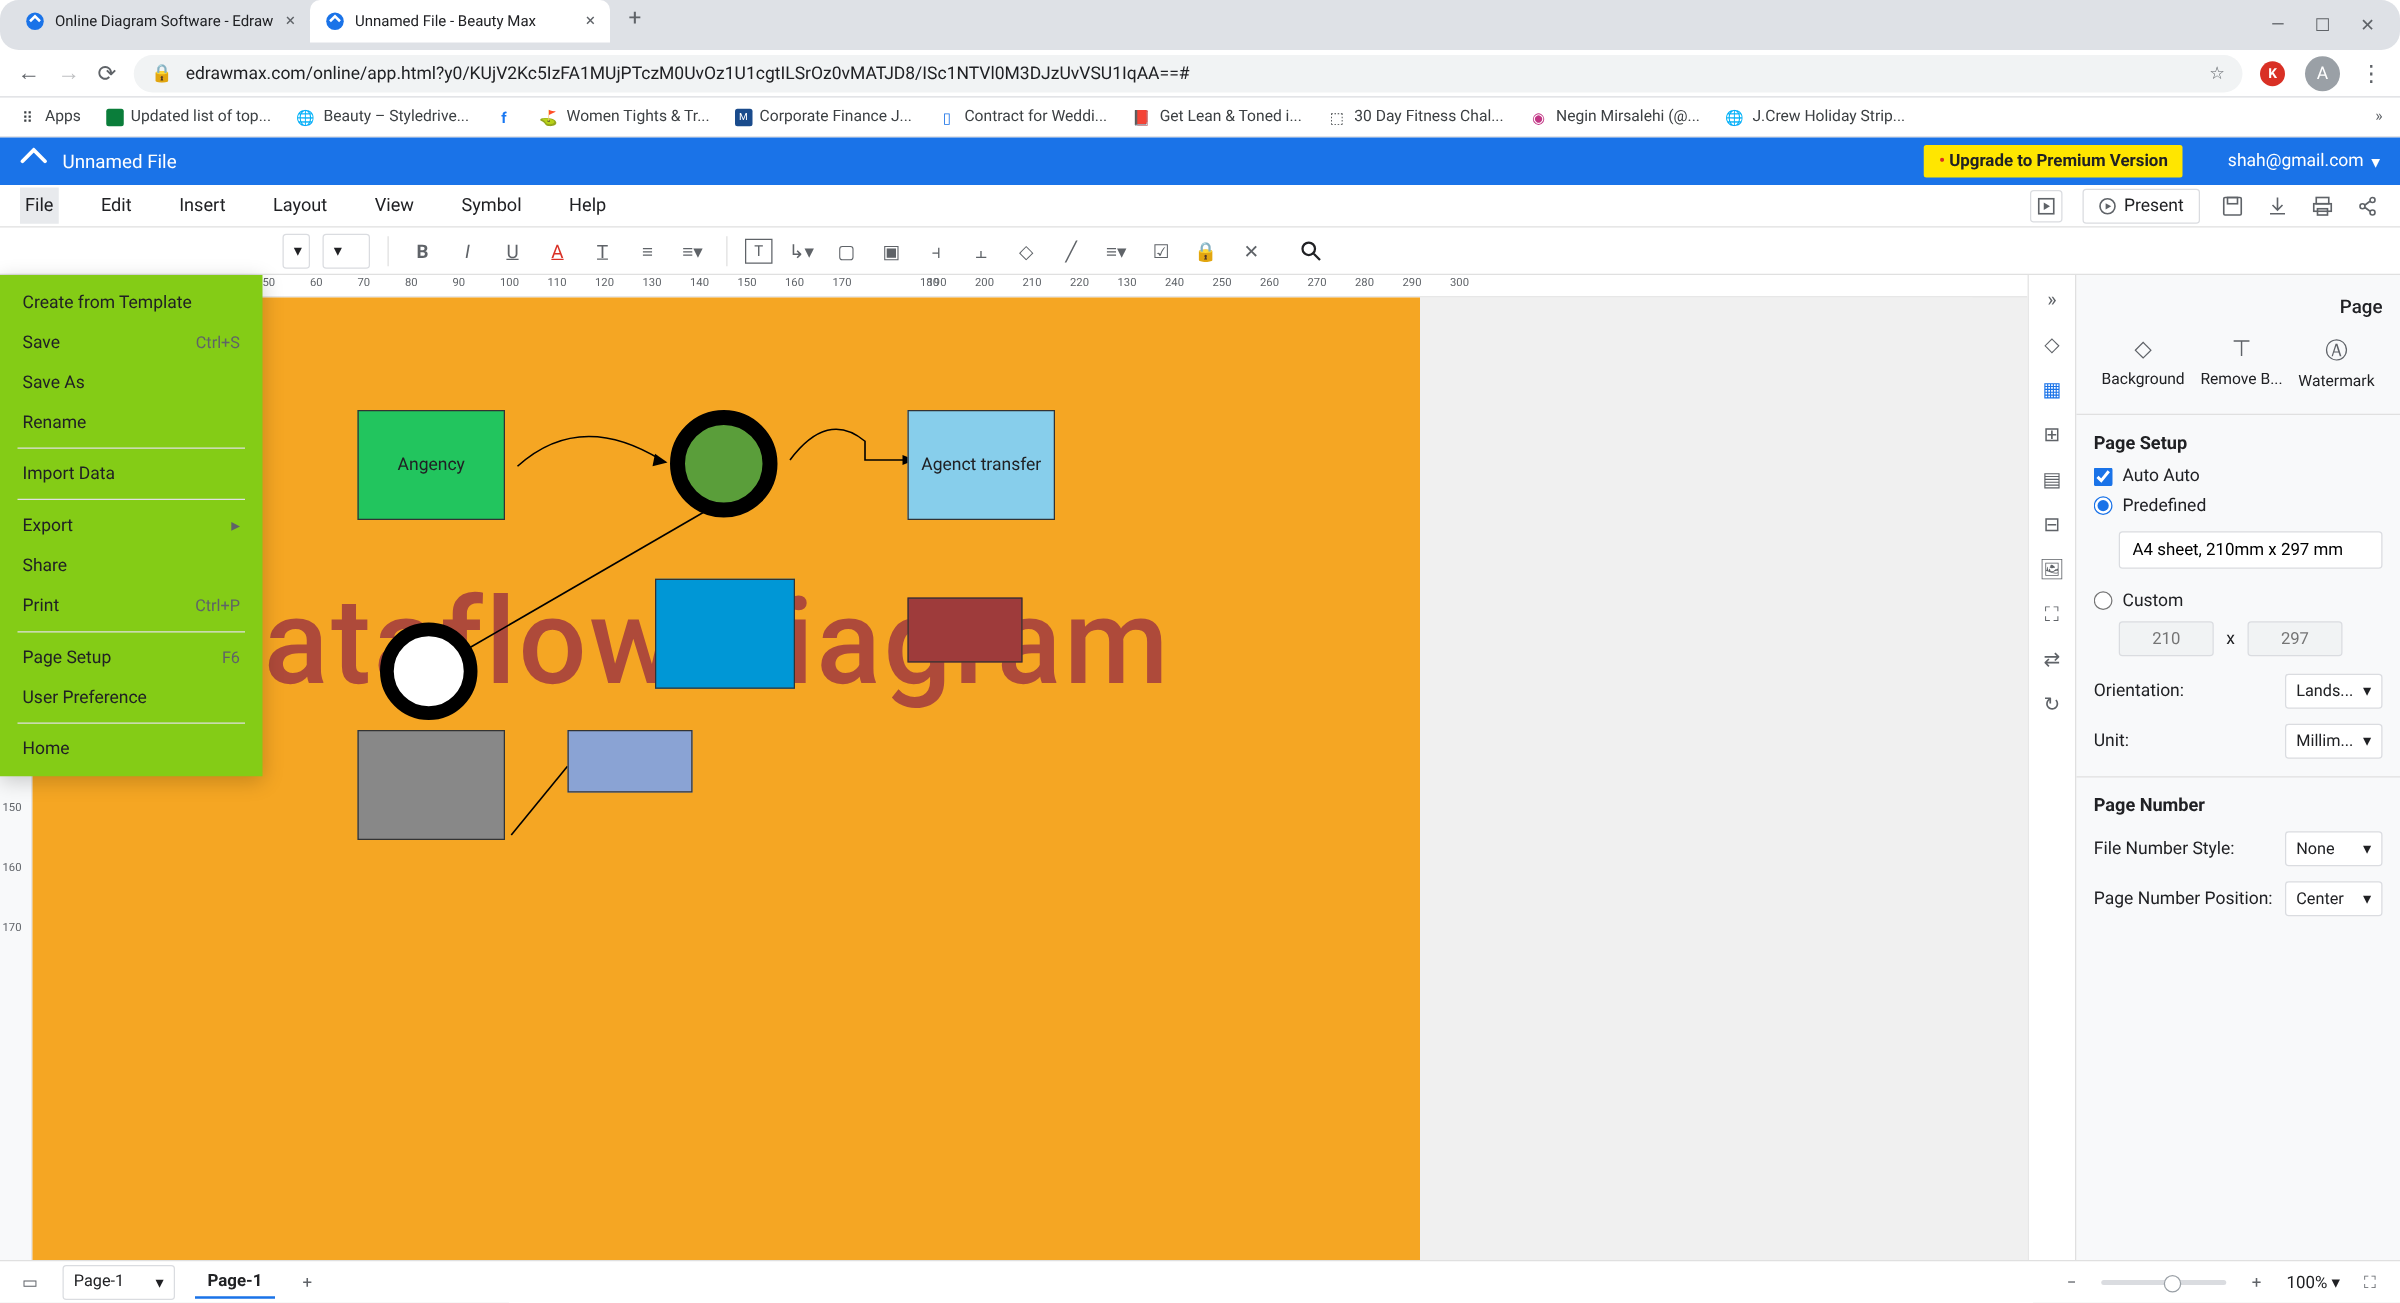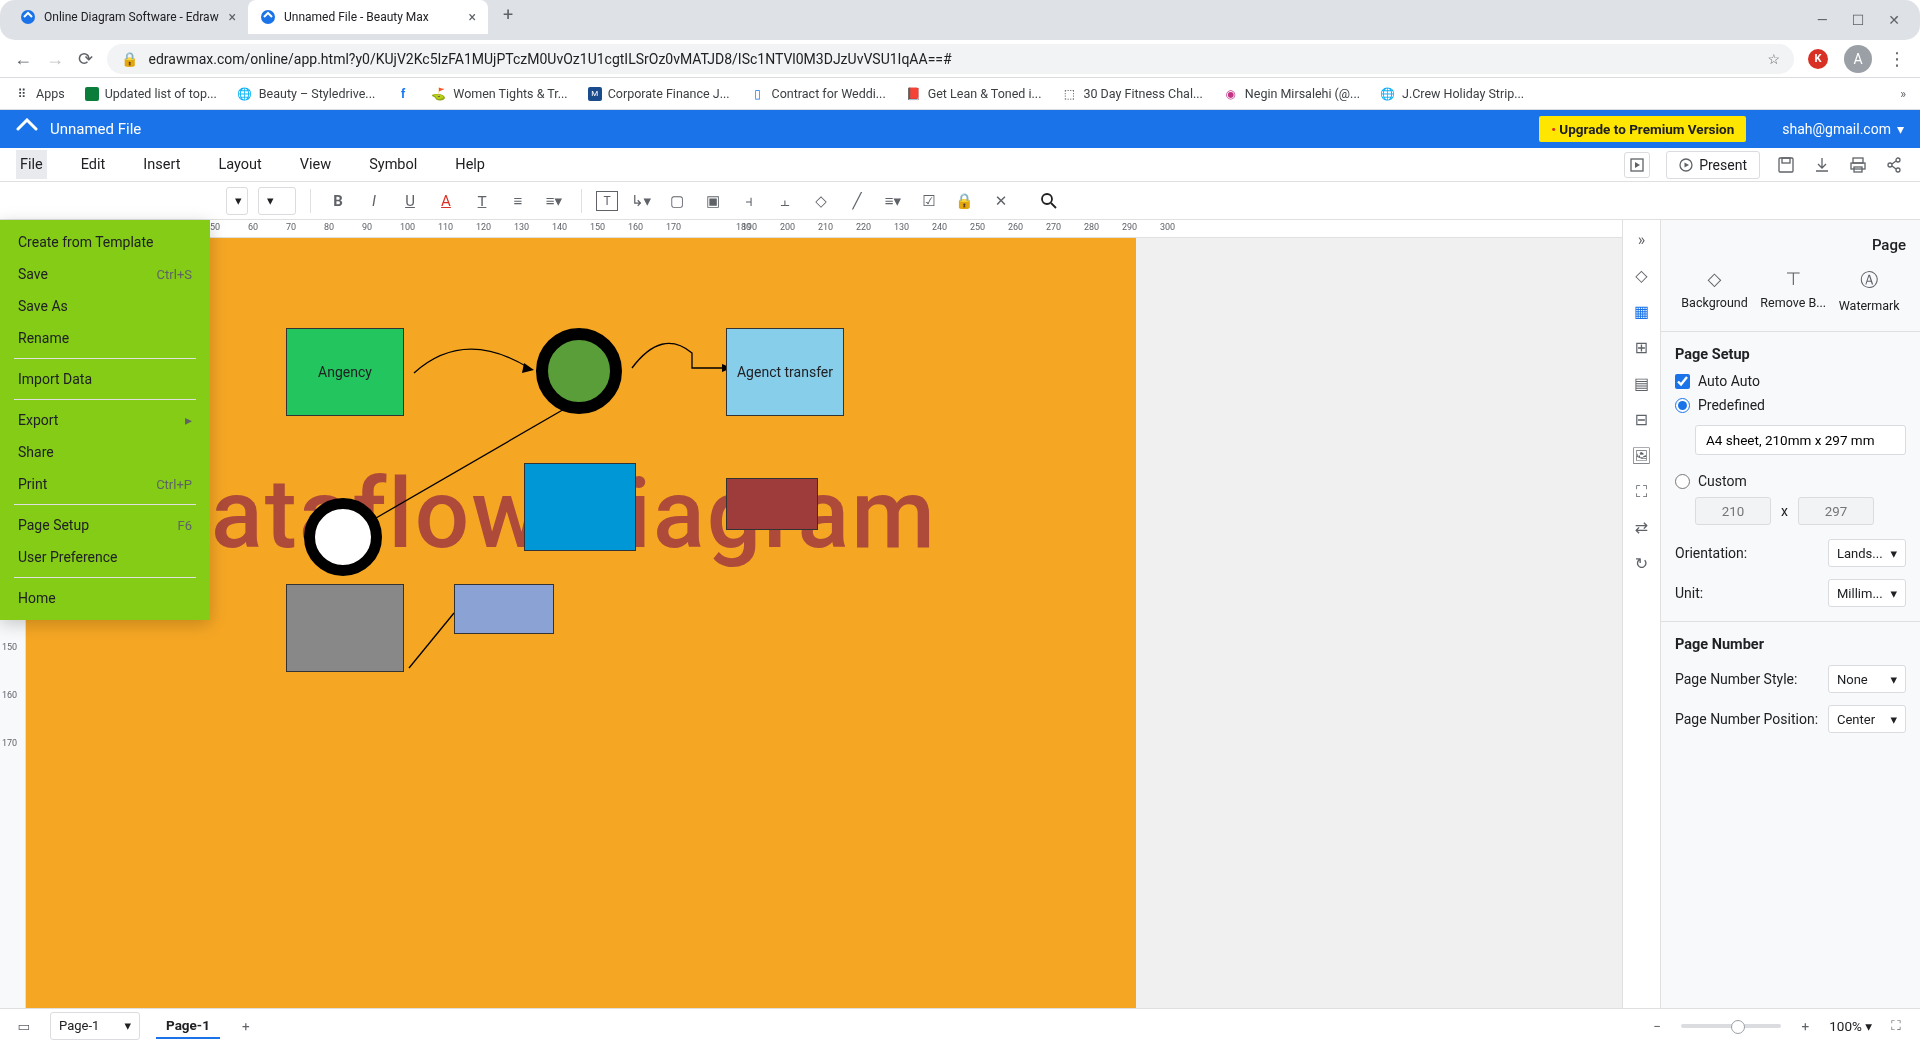--- a/index.html
+++ b/index.html
@@ -86,21 +86,21 @@
 .strip-icon.active { color:#1a73e8; }
 
 
 .right-panel { width:260px; background:#f8f9fa; border-left:1px solid #e0e0e0; padding:10px 14px; overflow-y:auto; }
 .rp-title { text-align:right; font-size:15px; font-weight:500; padding:6px 0 14px; }
 .rp-row3 { display:flex; justify-content:space-around; margin-bottom:18px; }
 .rp-cat { display:flex; flex-direction:column; align-items:center; gap:6px; font-size:12.5px; cursor:pointer; }
 .rp-cat-icon { font-size:18px; color:#5f6368; }
 .rp-h { font-weight:bold; font-size:14.5px; margin:10px 0; }
 .rp-check { display:flex; align-items:center; gap:8px; margin:8px 0; font-size:14px; }
-.rp-radio { display:flex; align-items:flex-end; gap:8px; margin:8px 0 8px 0; font-size:14px; }
+.rp-radio { display:flex; align-items:flex-start; gap:8px; margin:8px 0 8px 0; font-size:14px; }
 .rp-input { width:100%; height:30px; border:1px solid #dadce0; border-radius:3px; padding:0 10px; font-size:13.5px; background:#fff; margin:4px 0 10px 20px; width:calc(100% - 20px); }
 .rp-dims { display:flex; align-items:center; gap:10px; margin:6px 0 14px 20px; }
 .rp-dims input { width:76px; height:28px; border:1px solid #dadce0; border-radius:3px; text-align:center; background:#f1f3f4; color:#9aa0a6;}
 .rp-row { display:flex; justify-content:space-between; align-items:center; margin:12px 0; font-size:14px; }
 .rp-sel { height:28px; border:1px solid #dadce0; border-radius:3px; padding:0 8px; font-size:13px; background:#fff; min-width:78px; display:flex; align-items:center; justify-content:space-between; gap:6px; cursor:pointer;}
 .rp-sep { height:1px; background:#e0e0e0; margin:14px -14px; }
 
 
 .bottom-bar { height:34px; border-top:1px solid #e0e0e0; display:flex; align-items:center; padding:0 14px; gap:16px; font-size:13.5px;}
 .page-tab { padding:4px 10px; cursor:pointer; }
@@ -493,21 +493,21 @@
     <div class="rp-row">
         <span>Unit:</span>
         <span class="rp-sel">
           <span>Millim...</span>
           <span>▾</span>
         </span>
       </div>
     <div class="rp-sep"></div>
     <div class="rp-h">Page Number</div>
     <div class="rp-row">
-        <span>Page Number Style:</span>
+        <span>File Number Style:</span>
         <span class="rp-sel">
           <span>None</span>
           <span>▾</span>
         </span>
       </div>
     <div class="rp-row">
         <span>Page Number Position:</span>
         <span class="rp-sel">
           <span>Center</span>
           <span>▾</span>

